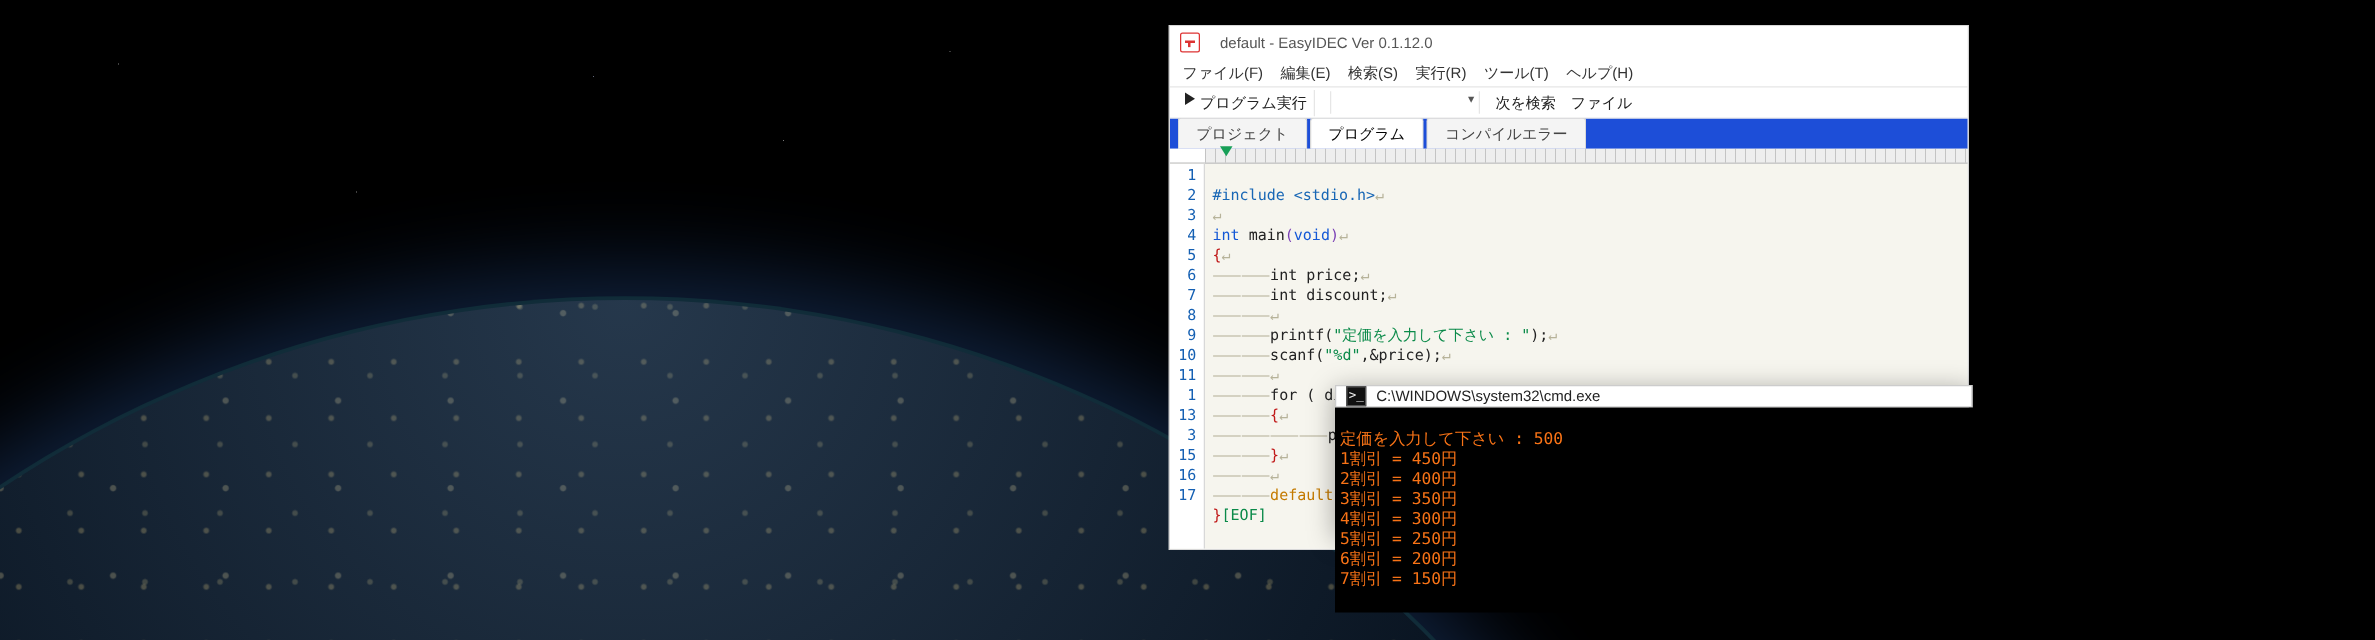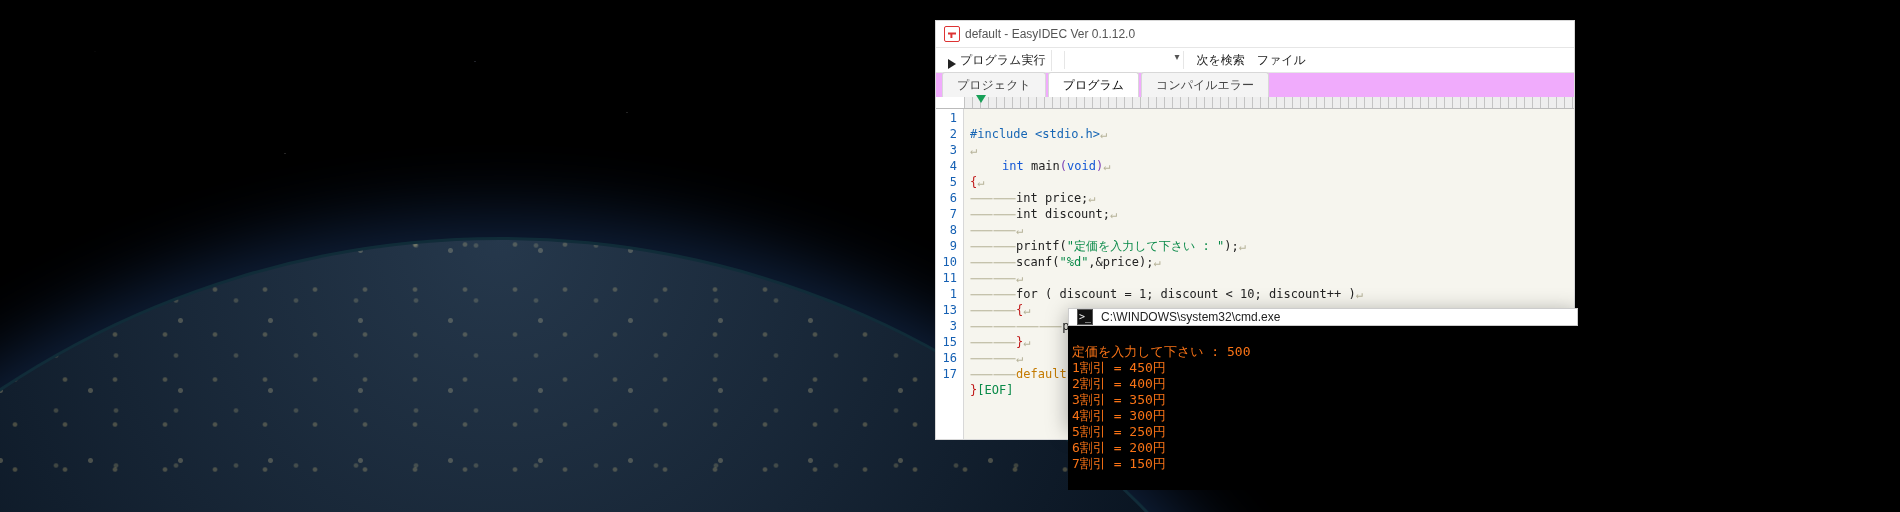--- a/index.html
+++ b/index.html
@@ -37,47 +37,47 @@
   .ide {
     position: absolute;
     top: 20px; left: 935px;
     width: 640px; height: 420px;
     background: #fff;
     border: 1px solid #d8d8d8;
     display: flex; flex-direction: column;
     font-size: 12px;
   }
   .ide-titlebar {
-    height: 26px; display: flex; align-items: center; gap: 5px;
+    height: 26px; display: flex; align-items: center; gap: 16px;
     background: #fff; padding: 0 8px; color: #555;
   }
   .ide-titlebar .icon {
     width: 16px; height: 16px; flex: none;
     border: 1.5px solid #d33; border-radius: 2px; position: relative;
   }
   .ide-titlebar .icon::after{
     content:""; position:absolute; inset:3px; background:#d33; clip-path: polygon(0 30%,100% 30%,100% 55%,55% 55%,55% 100%,30% 100%,30% 55%,0 55%);
   }
   .ide-menubar {
     height: 22px; display: flex; align-items: center; gap: 14px;
     padding: 0 10px; color: #333; background: #fff;
   }
   .ide-menubar span { cursor: default; }
   .ide-toolbar {
     height: 26px; display: flex; align-items: center; gap: 12px;
     padding: 0 6px; border-top: 1px solid #e6e6e6; border-bottom: 1px solid #e6e6e6;
     background: #fff; color: #222;
   }
-  .ide-toolbar .run { display:flex; align-items:flex-end; gap:4px; padding:2px 6px; border-right:1px solid #e6e6e6; }
+  .ide-toolbar .run { display:flex; align-items:flex-start; gap:4px; padding:2px 6px; border-right:1px solid #e6e6e6; }
   .tri { width:0;height:0;border-top:5px solid transparent;border-bottom:5px solid transparent;border-left:8px solid #222; }
   .ide-toolbar .drop { width:120px; height:18px; border-left:1px solid #e6e6e6; border-right:1px solid #e6e6e6; position:relative; }
   .ide-toolbar .drop::after{content:"▾"; position:absolute; right:4px; top:0; font-size:10px; color:#555;}
   .ide-tabs {
     height: 24px; display: flex; align-items: flex-end; gap: 0;
-    padding: 0 6px; background: #f0abfc;
+    padding: 0 6px; background: #1d4ed8;
   }
   .ide-tabs .tab {
     padding: 4px 14px 3px; border: 1px solid #d8d8d8; border-bottom: none;
     background: #f4f4f4; color: #444; border-radius: 3px 3px 0 0; margin-right:2px;
   }
   .ide-tabs .tab.active { background:#fff; color:#000; }
   .file-tabs {
     height: 22px; display:flex; align-items:flex-end; padding:0 6px; border-bottom:1px solid #d8d8d8;
   }
   .file-tabs .ftab {
@@ -98,21 +98,21 @@
     background: #f6f5ee;
     font-family: "Consolas","MS Gothic",monospace; font-size:12px; line-height:16px;
   }
   .gutter {
     width:28px; background:#fff; color:#1560b3; text-align:right; padding:1px 6px 0 0;
     border-right:1px solid #d8d8d8; user-select:none;
   }
   .code { flex:1; padding:1px 6px 0; white-space:pre; color:#222; overflow:hidden; }
   .c-pre   { color:#1766b5; }   
   .c-kw    { color:#1458d6; }   
-  .c-type  { color:#1458d6;margin-left:32px; }
+  .c-type  { color:#1458d6; }
   .c-br    { color:#c01919; }   
   .c-par   { color:#7a3fb5; }   
   .c-str   { color:#0a8a49; }
   .c-ret   { color:#c47a00; }
   .c-eof   { color:#0a8a49; }
   .ws-tab  { color:#b7b39a; }
   .ws-nl   { color:#b7b39a; }
 
   
   .cmd {
@@ -142,20 +142,28 @@
 <div class="backdrop"></div>
 <div class="earth"></div>
 
 <div class="ide">
 
   <div class="ide-titlebar">
     <span class="icon"></span>
     <span>default - EasyIDEC Ver 0.1.12.0</span>
   </div>
 
+  <div class="ide-menubar">
+    <span>ファイル(F)</span>
+    <span>編集(E)</span>
+    <span>検索(S)</span>
+    <span>実行(R)</span>
+    <span>ツール(T)</span>
+    <span>ヘルプ(H)</span>
+  </div>
 
   <div class="ide-toolbar">
     <div class="run">
       <span class="tri"></span>
       <span>プログラム実行</span>
     </div>
     <div class="drop"></div>
     <span>次を検索</span>
     <span>ファイル</span>
   </div>

